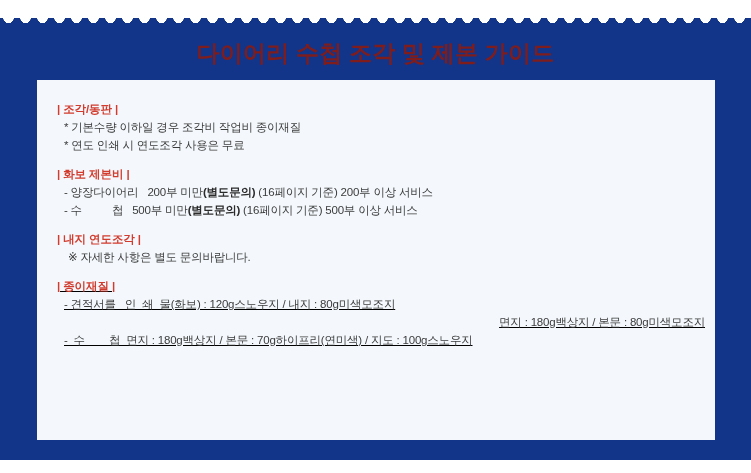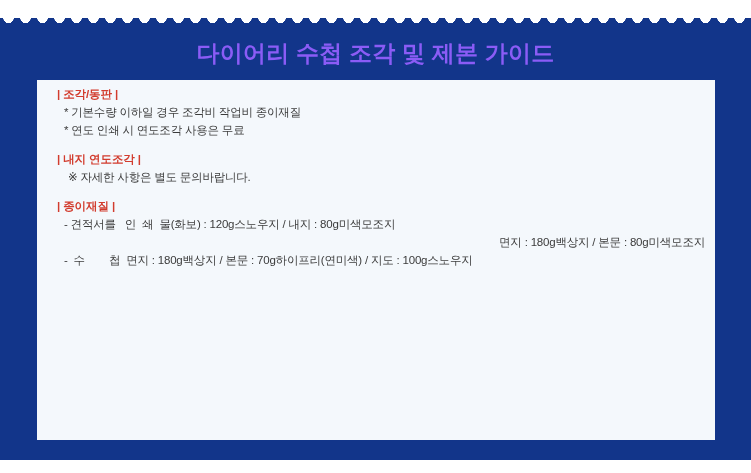--- a/index.html
+++ b/index.html
@@ -55,49 +55,50 @@
 
   
   .title {
     position: absolute;
     left: 0;
     top: 39px;
     width: 751px;
     text-align: center;
     font-size: 23px;
     font-weight: bold;
-    color: #8b5cf6;
+    color: #7f1d1d;
     letter-spacing: 0.2px;
     line-height: 28px;
     white-space: nowrap;
   }
 
   
   .card {
     position: absolute;
     left: 37px;
     top: 80px;
     width: 678px;
     height: 360px;
     background: #f4f8fc;
   }
 
   .card-inner {
     position: absolute;
     left: 20px;
-    top: 6px;
+    top: 21px;
     right: 10px;
   }
 
   
   .section {
     margin-bottom: 12px;
   }
   .section:last-child {
     margin-bottom: 0;
+    text-decoration: underline;
   }
 
   .sec-head {
     font-size: 11.5px;
     font-weight: bold;
     color: #d23c2e;
     line-height: 17px;
     letter-spacing: -0.1px;
     white-space: nowrap;
   }
@@ -147,20 +148,25 @@
 
   <div class="card">
     <div class="card-inner">
 
       <div class="section">
         <div class="sec-head">| 조각/동판 |</div>
         <div class="sec-line indent-2">* 기본수량 이하일 경우 조각비 작업비 종이재질</div>
         <div class="sec-line indent-2">* 연도 인쇄 시 연도조각 사용은 무료</div>
       </div>
 
+      <div class="section">
+        <div class="sec-head">| 화보 제본비 |</div>
+        <div class="sec-line indent-2"><span>- 양장다이어리   200부 미만</span><span class="bold">(별도문의)</span><span> (16페이지 기준) 200부 이상 서비스</span></div>
+        <div class="sec-line indent-2"><span>- 수          첩   500부 미만</span><span class="bold">(별도문의)</span><span> (16페이지 기준) 500부 이상 서비스</span></div>
+      </div>
 
       <div class="section">
         <div class="sec-head">| 내지 연도조각 |</div>
         <div class="sec-line indent-1">※ 자세한 사항은 별도 문의바랍니다.</div>
       </div>
 
       <div class="section">
         <div class="sec-head">| 종이재질 |</div>
         <div class="sec-line indent-2">- 견적서를   인  쇄  물(화보) : 120g스노우지 / 내지 : 80g미색모조지</div>
         <div class="sec-line indent-3">면지 : 180g백상지 / 본문 : 80g미색모조지</div>

